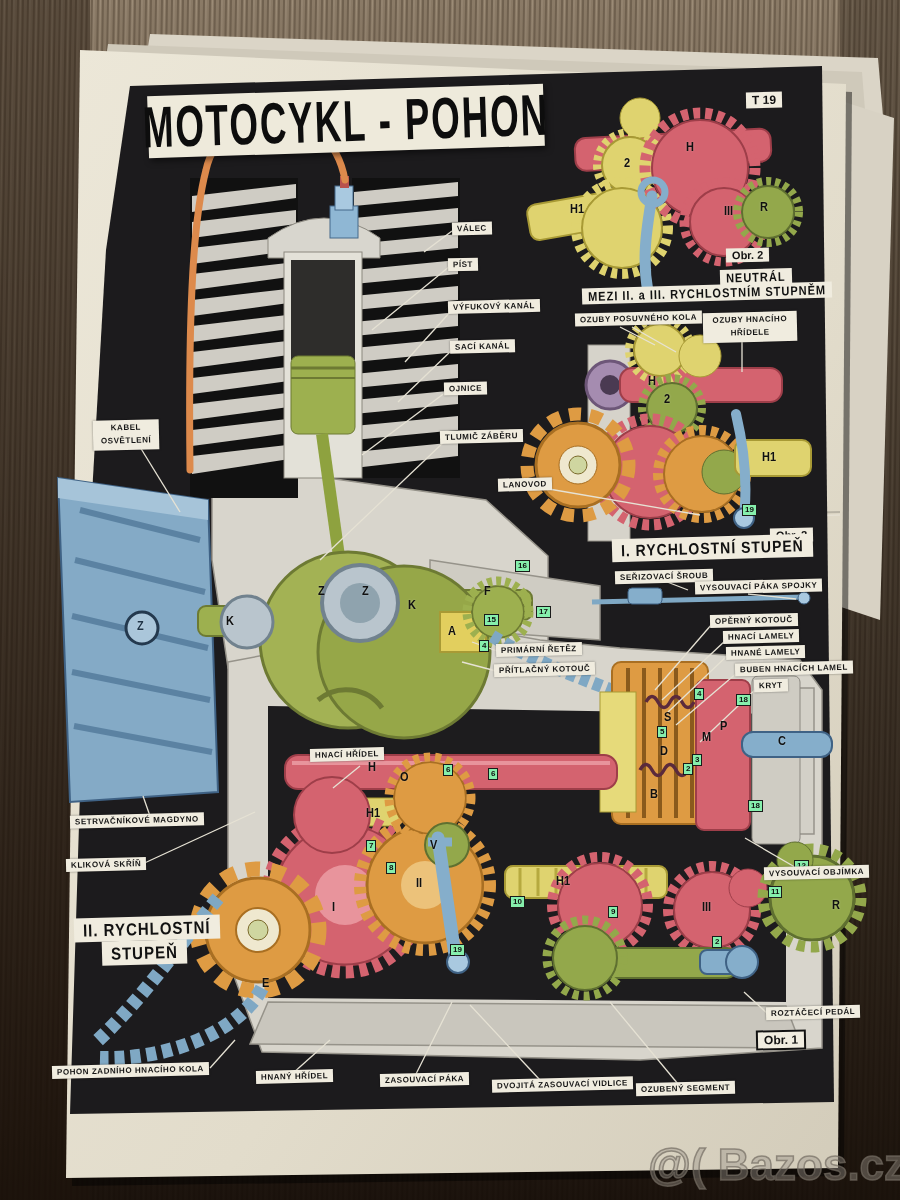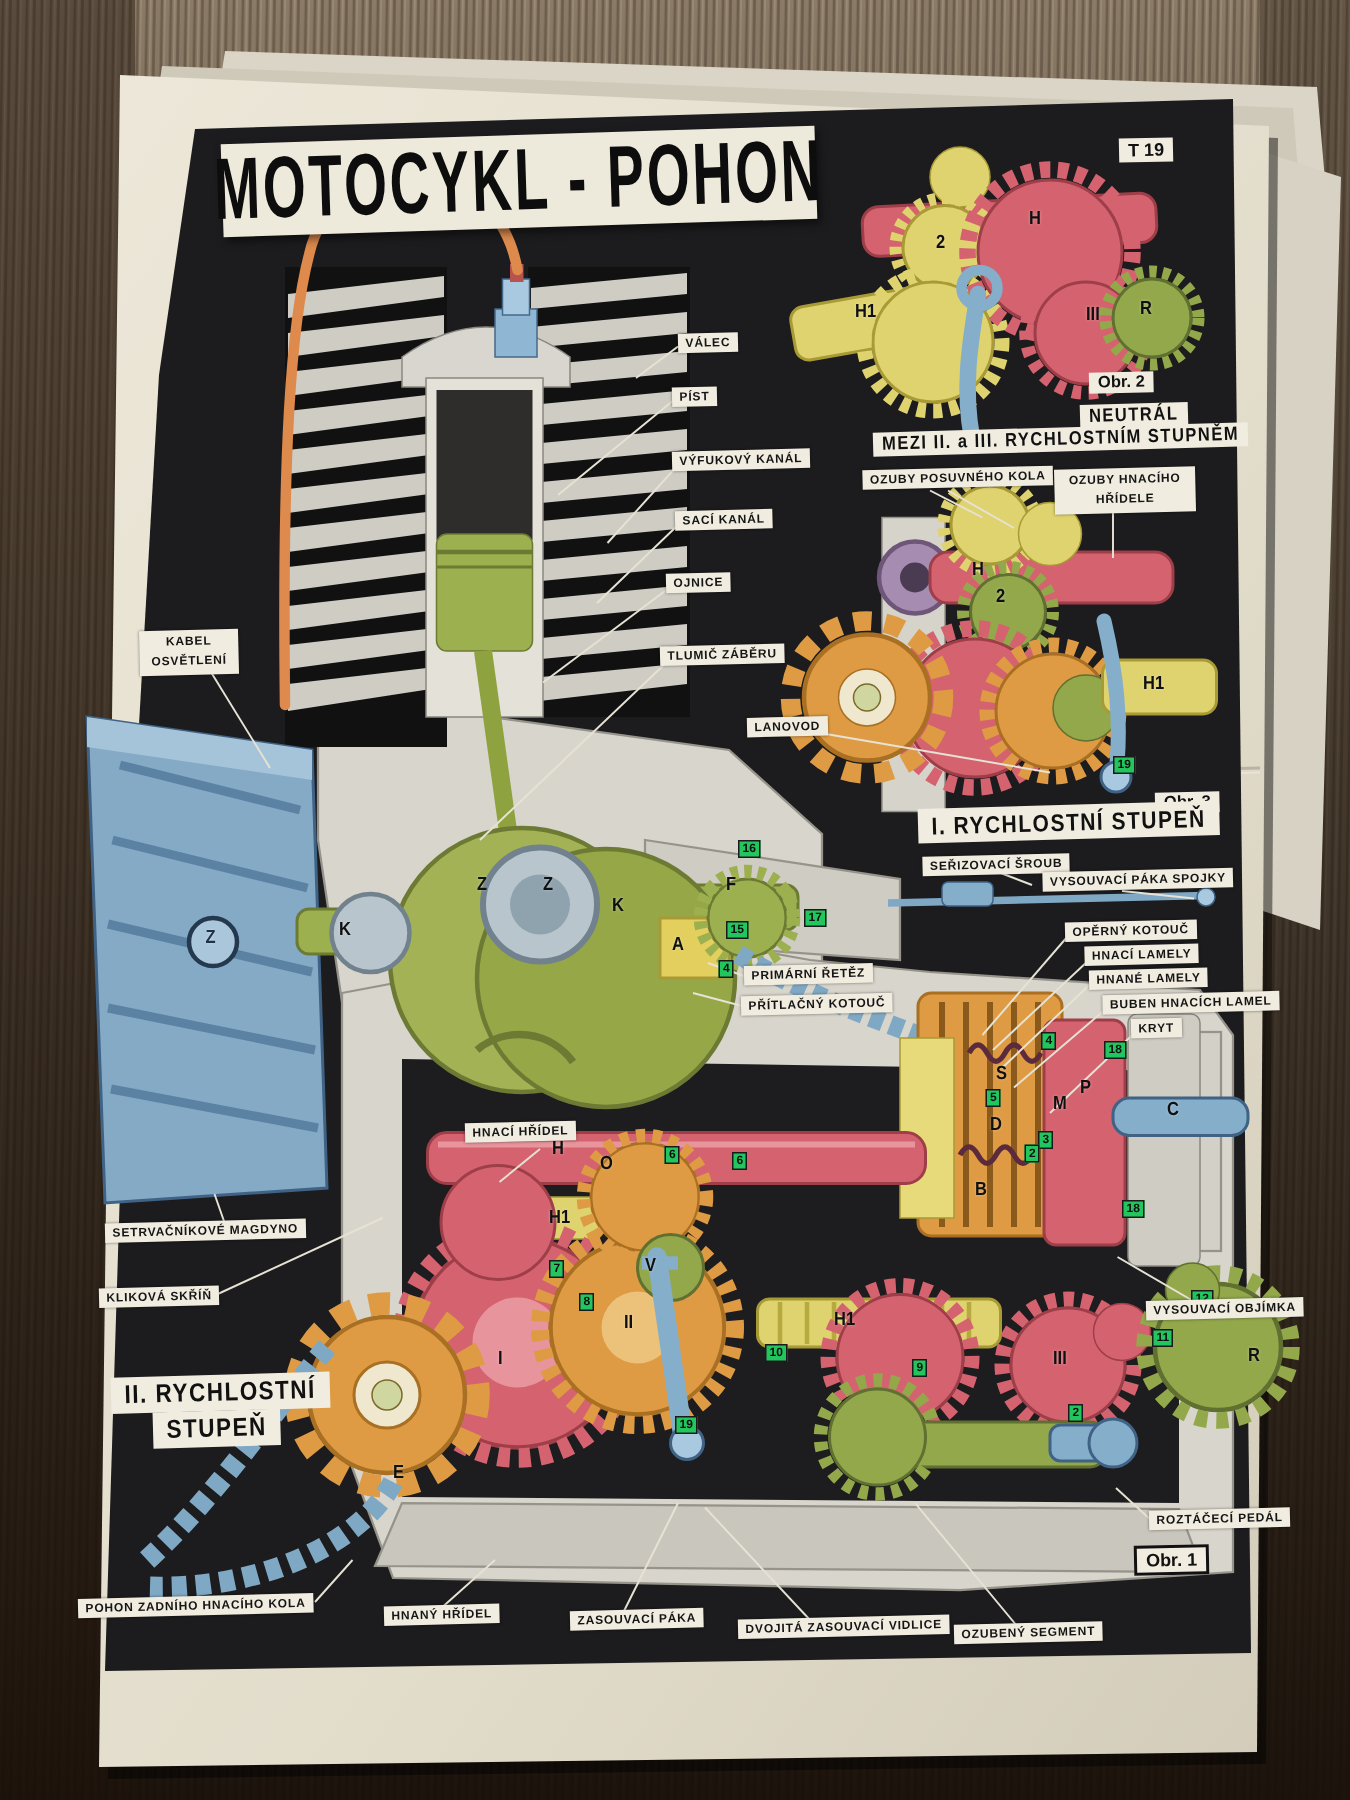--- a/index.html
+++ b/index.html
@@ -22,21 +22,21 @@
        transform:rotate(-1.2deg);z-index:30;white-space:nowrap;}
   .figbadge.framed{border:2px solid #111;}
   .title-box{position:absolute;left:148px;top:90px;width:396px;height:62px;
        background:#eeeadb;transform:rotate(-1.8deg);z-index:25;
        display:flex;align-items:center;justify-content:center;
        box-shadow:2px 3px 6px rgba(0,0,0,.5);}
   .title-text{font:800 40px "Liberation Sans",sans-serif;color:#0d0d0d;
        letter-spacing:2px;transform:scaleY(1.45) scaleX(.92);white-space:nowrap;}
   .mark{position:absolute;color:#101010;font:bold 11px "Liberation Sans",sans-serif;
        transform:scaleY(1.15);z-index:28;text-shadow:0 0 2px rgba(255,255,255,.35);}
-  .badge{position:absolute;background:#22c55e;color:#101010;border:1px solid #1a1a1a;
+  .badge{position:absolute;background:#86efac;color:#101010;border:1px solid #1a1a1a;
        font:bold 8px "Liberation Sans",sans-serif;line-height:1;padding:1px 2px;
        z-index:29;}
   .watermark{position:absolute;left:648px;top:1140px;width:250px;z-index:40;
        font:bold 44px "Liberation Sans",sans-serif;letter-spacing:0px;
        color:rgba(155,148,139,.42);-webkit-text-stroke:1.5px rgba(115,108,99,.7);
        white-space:nowrap;}
 </style>
 </head>
 <body>
 
@@ -365,21 +365,21 @@
 <div class="mark" style="left:648px;top:374px">H</div>
 <div class="mark" style="left:664px;top:392px">2</div>
 <div class="mark" style="left:762px;top:450px">H1</div>
 <div class="mark" style="left:570px;top:202px">H1</div>
 <div class="mark" style="left:624px;top:156px">2</div>
 <div class="mark" style="left:686px;top:140px">H</div>
 <div class="mark" style="left:724px;top:204px">III</div>
 <div class="mark" style="left:760px;top:200px">R</div>
 <div class="mark" style="left:137px;top:619px;color:#1e3346">Z</div>
 
-<div class="badge" style="left:492px;top:560px">16</div>
+<div class="badge" style="left:515px;top:560px">16</div>
 <div class="badge" style="left:536px;top:606px">17</div>
 <div class="badge" style="left:484px;top:614px">15</div>
 <div class="badge" style="left:479px;top:640px">4</div>
 <div class="badge" style="left:736px;top:694px">18</div>
 <div class="badge" style="left:748px;top:800px">18</div>
 <div class="badge" style="left:450px;top:944px">19</div>
 <div class="badge" style="left:712px;top:936px">2</div>
 <div class="badge" style="left:510px;top:896px">10</div>
 <div class="badge" style="left:608px;top:906px">9</div>
 <div class="badge" style="left:768px;top:886px">11</div>
@@ -387,14 +387,15 @@
 <div class="badge" style="left:366px;top:840px">7</div>
 <div class="badge" style="left:386px;top:862px">8</div>
 <div class="badge" style="left:443px;top:764px">6</div>
 <div class="badge" style="left:488px;top:768px">6</div>
 <div class="badge" style="left:694px;top:688px">4</div>
 <div class="badge" style="left:742px;top:504px">19</div>
 <div class="badge" style="left:657px;top:726px">5</div>
 <div class="badge" style="left:692px;top:754px">3</div>
 <div class="badge" style="left:683px;top:763px">2</div>
 
+<div class="watermark">@( Bazos.cz</div>
 
 </div>
 
 </body></html>

